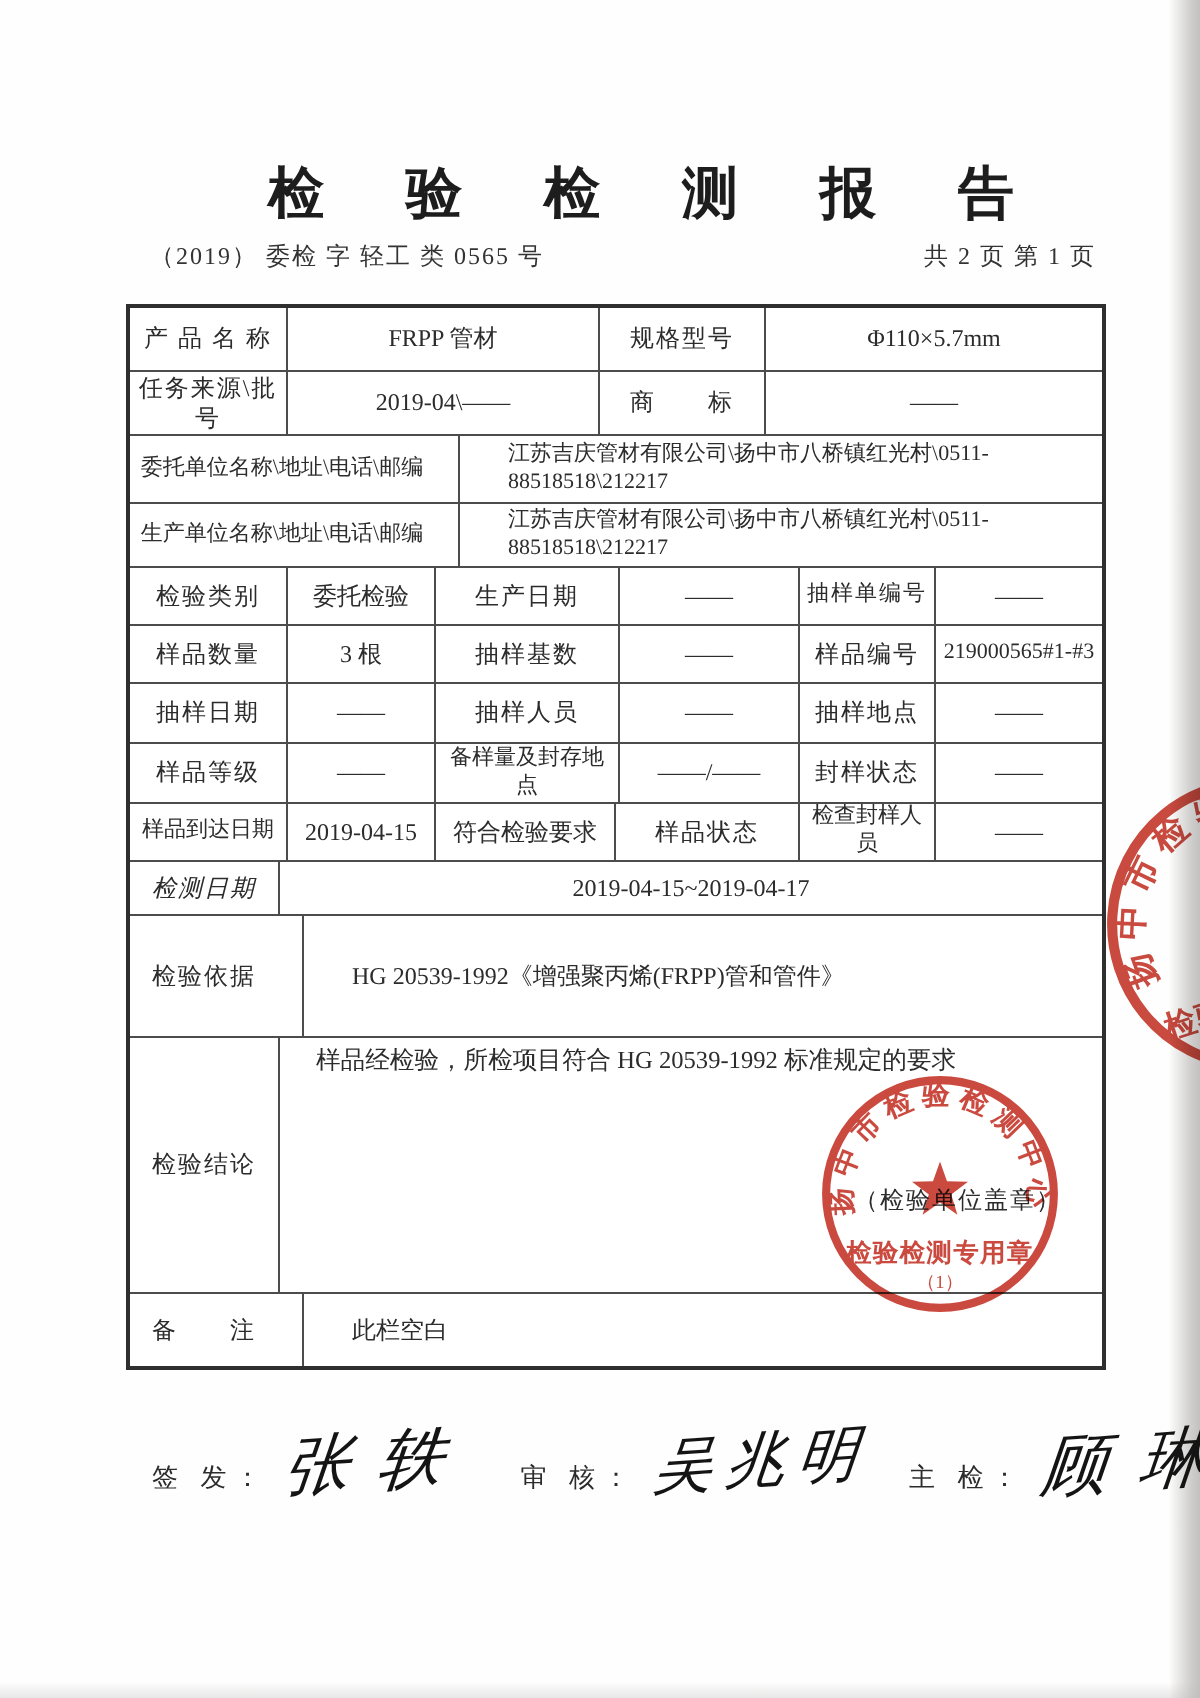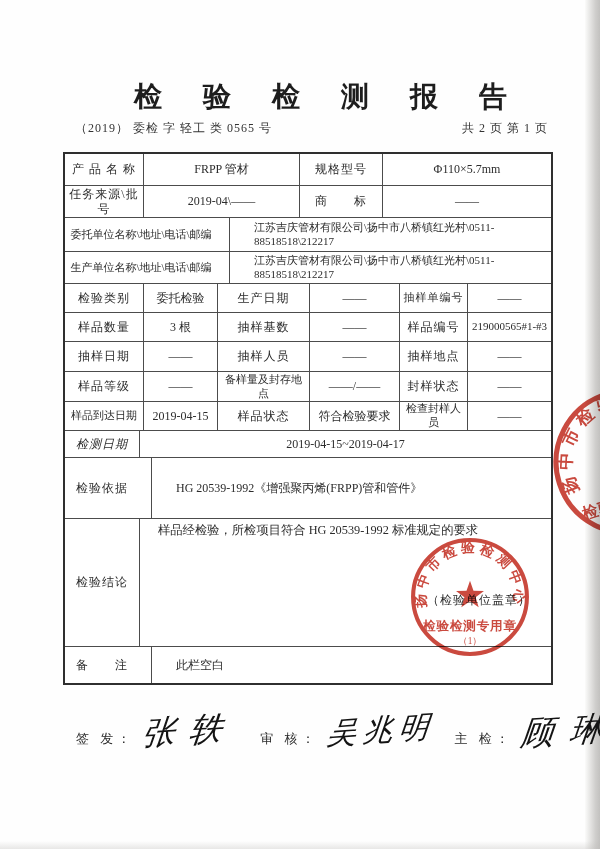--- a/index.html
+++ b/index.html
@@ -147,22 +147,22 @@
       <div class="td" style="width:74px;">——</div>
       <div class="td sm" style="width:92px;">备样量及封存地点</div>
       <div class="td" style="width:90px;">——/——</div>
       <div class="td lbl" style="width:68px;">封样状态</div>
       <div class="td grow">——</div>
     </div>
 
     <div class="tr" style="height:28px;">
       <div class="td sm" style="width:78px;">样品到达日期</div>
       <div class="td" style="width:74px;">2019-04-15</div>
+      <div class="td" style="width:90px;">符合检验要求</div>
       <div class="td lbl" style="width:92px;">样品状态</div>
-      <div class="td" style="width:90px;">符合检验要求</div>
       <div class="td sm" style="width:68px;">检查封样人员</div>
       <div class="td grow">——</div>
     </div>
 
     <div class="tr" style="height:26px;">
       <div class="td lbl" style="width:74px;font-style:italic;">检测日期</div>
       <div class="td grow">2019-04-15~2019-04-17</div>
     </div>
 
     <div class="tr" style="height:60px;">

